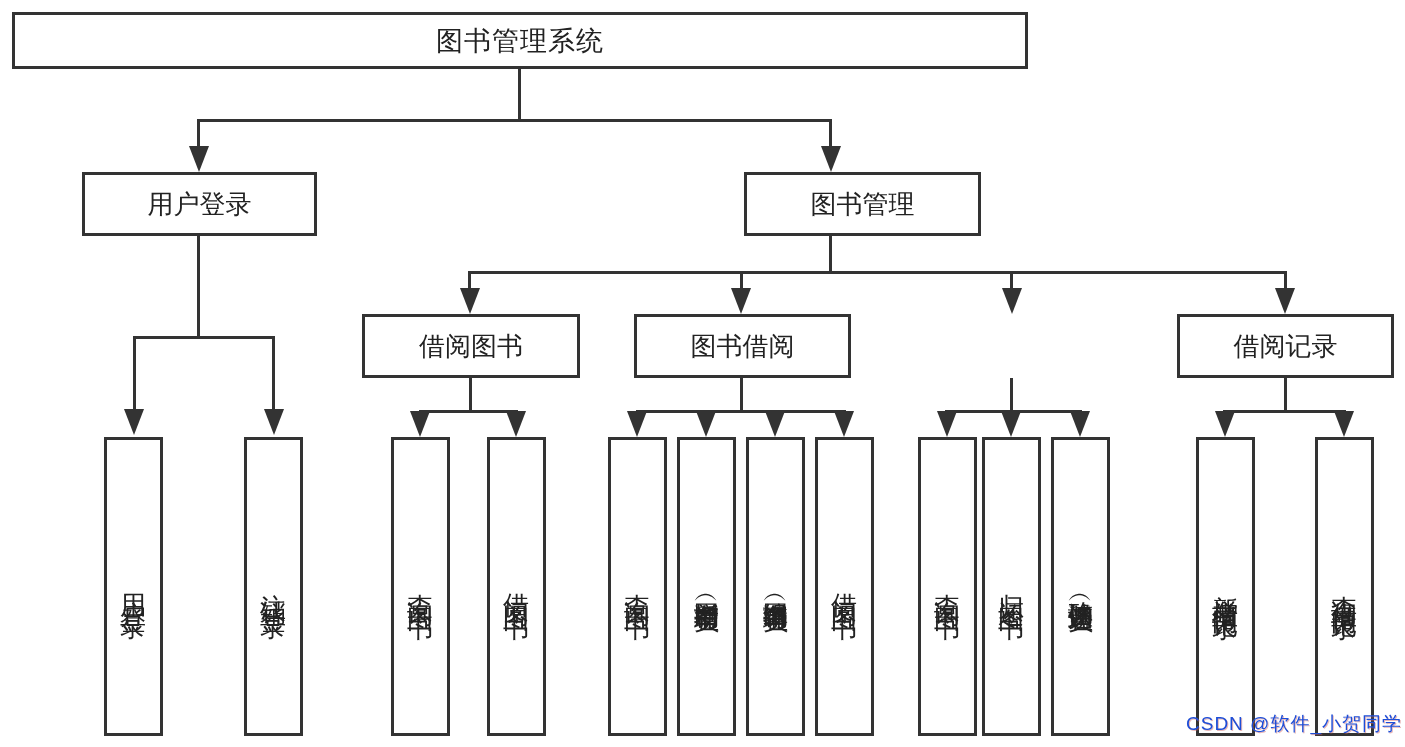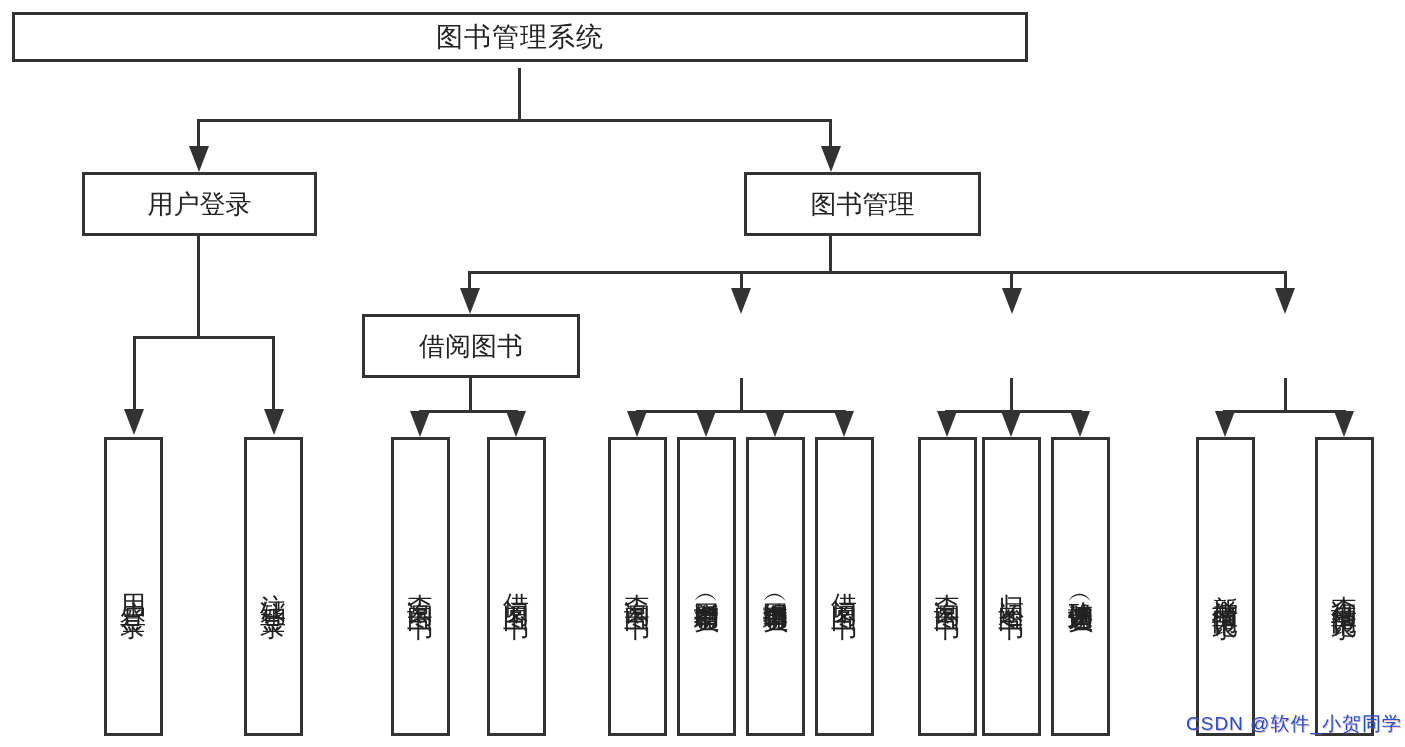--- a/index.html
+++ b/index.html
@@ -28,21 +28,21 @@
   .watermark{
     position:absolute;left:1186px;top:711px;font-size:19px;letter-spacing:1px;
     color:#1d4ed8;text-shadow:1px 1px 0 rgba(205,95,95,0.45);white-space:nowrap;
   }
 </style>
 </head>
 <body>
 
 <div class="canvas">
 
-  <div class="box root" style="left:12px;top:12px;width:1016px;height:50px">图书管理系统</div>
+  <div class="box root" style="left:12px;top:12px;width:1016px;height:57px">图书管理系统</div>
 
   <div class="line" style="left:518px;top:68px;width:3px;height:54px"></div>
   <div class="line" style="left:197px;top:119px;width:635px;height:3px"></div>
   <div class="line" style="left:197px;top:119px;width:3px;height:29px"></div>
   <div class="arrow" style="left:189px;top:146px"></div>
   <div class="line" style="left:829px;top:119px;width:3px;height:29px"></div>
   <div class="arrow" style="left:821px;top:146px"></div>
 
   <div class="box" style="left:82px;top:172px;width:235px;height:64px">用户登录</div>
   <div class="box" style="left:744px;top:172px;width:237px;height:64px">图书管理</div>
@@ -59,20 +59,22 @@
   <div class="line" style="left:468px;top:271px;width:3px;height:19px"></div>
   <div class="arrow" style="left:460px;top:288px"></div>
   <div class="line" style="left:740px;top:271px;width:3px;height:19px"></div>
   <div class="arrow" style="left:731px;top:288px"></div>
   <div class="line" style="left:1010px;top:271px;width:3px;height:19px"></div>
   <div class="arrow" style="left:1002px;top:288px"></div>
   <div class="line" style="left:1284px;top:271px;width:3px;height:19px"></div>
   <div class="arrow" style="left:1275px;top:288px"></div>
 
   <div class="box" style="left:362px;top:314px;width:218px;height:64px">借阅图书</div>
+  <div class="box" style="left:634px;top:314px;width:217px;height:64px">图书借阅</div>
+  <div class="box" style="left:1177px;top:314px;width:217px;height:64px">借阅记录</div>
 
   <div class="line" style="left:469px;top:378px;width:3px;height:34px"></div>
   <div class="line" style="left:419px;top:410px;width:99px;height:3px"></div>
   <div class="arrow" style="left:410px;top:411px"></div>
   <div class="arrow" style="left:506px;top:411px"></div>
 
   <div class="line" style="left:740px;top:378px;width:3px;height:34px"></div>
   <div class="line" style="left:636px;top:410px;width:210px;height:3px"></div>
   <div class="arrow" style="left:627px;top:411px"></div>
   <div class="arrow" style="left:696px;top:411px"></div>

